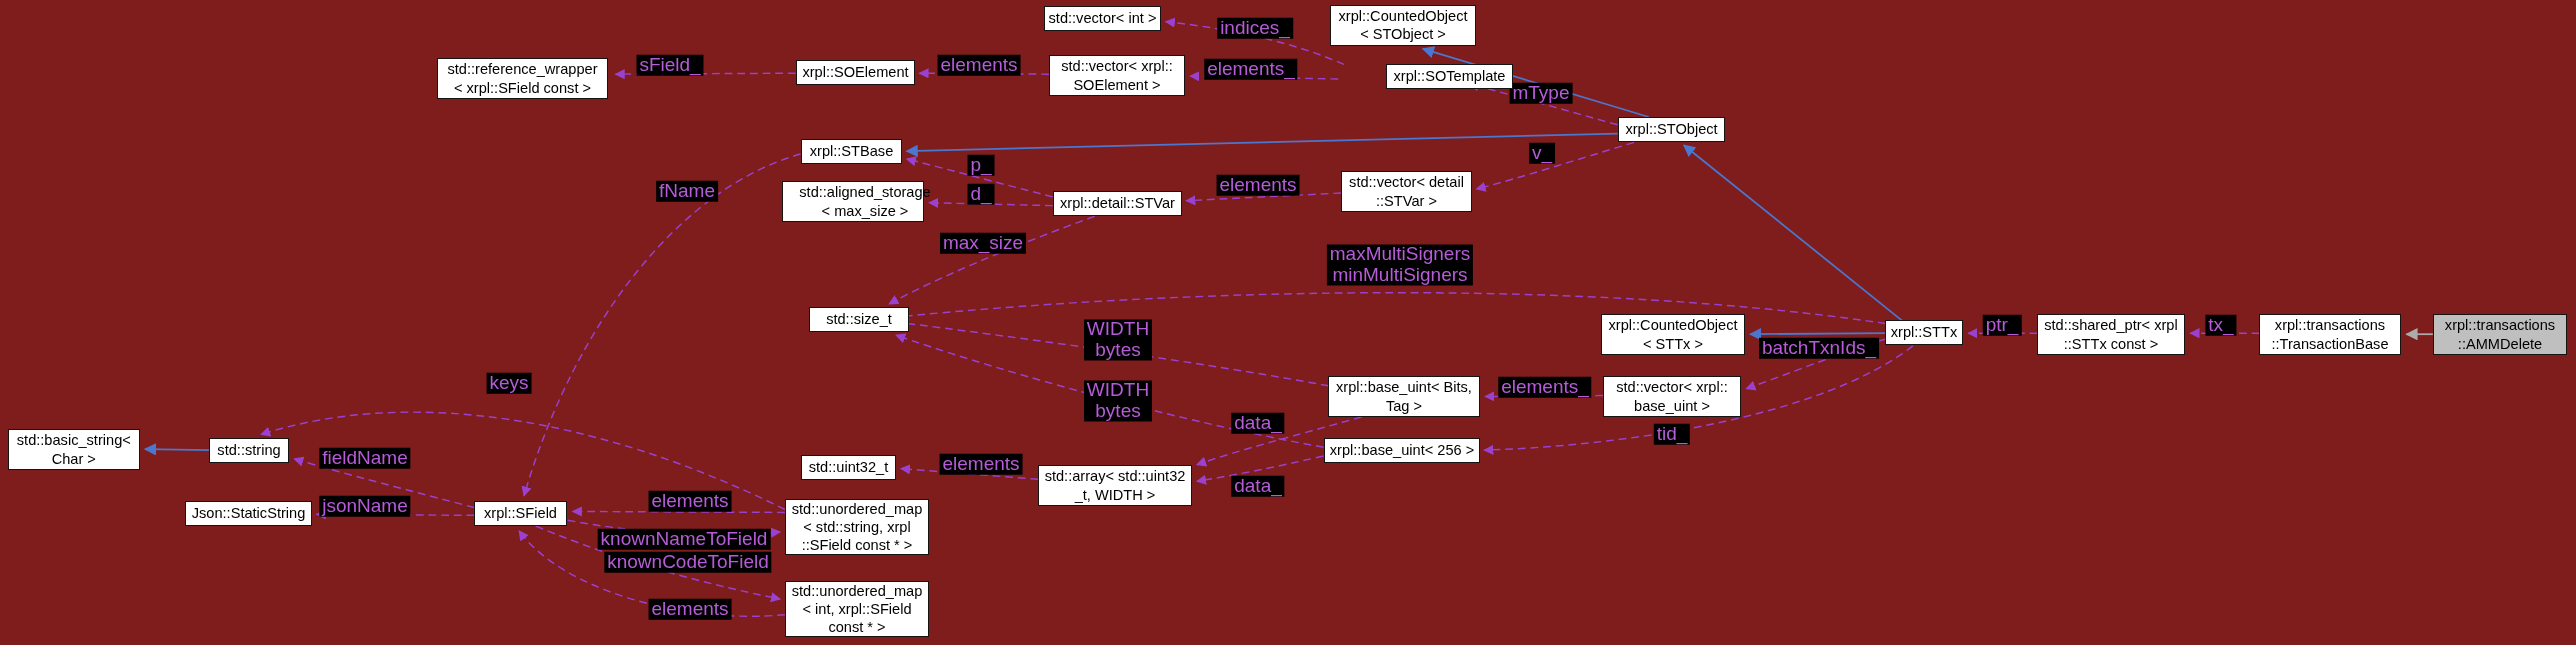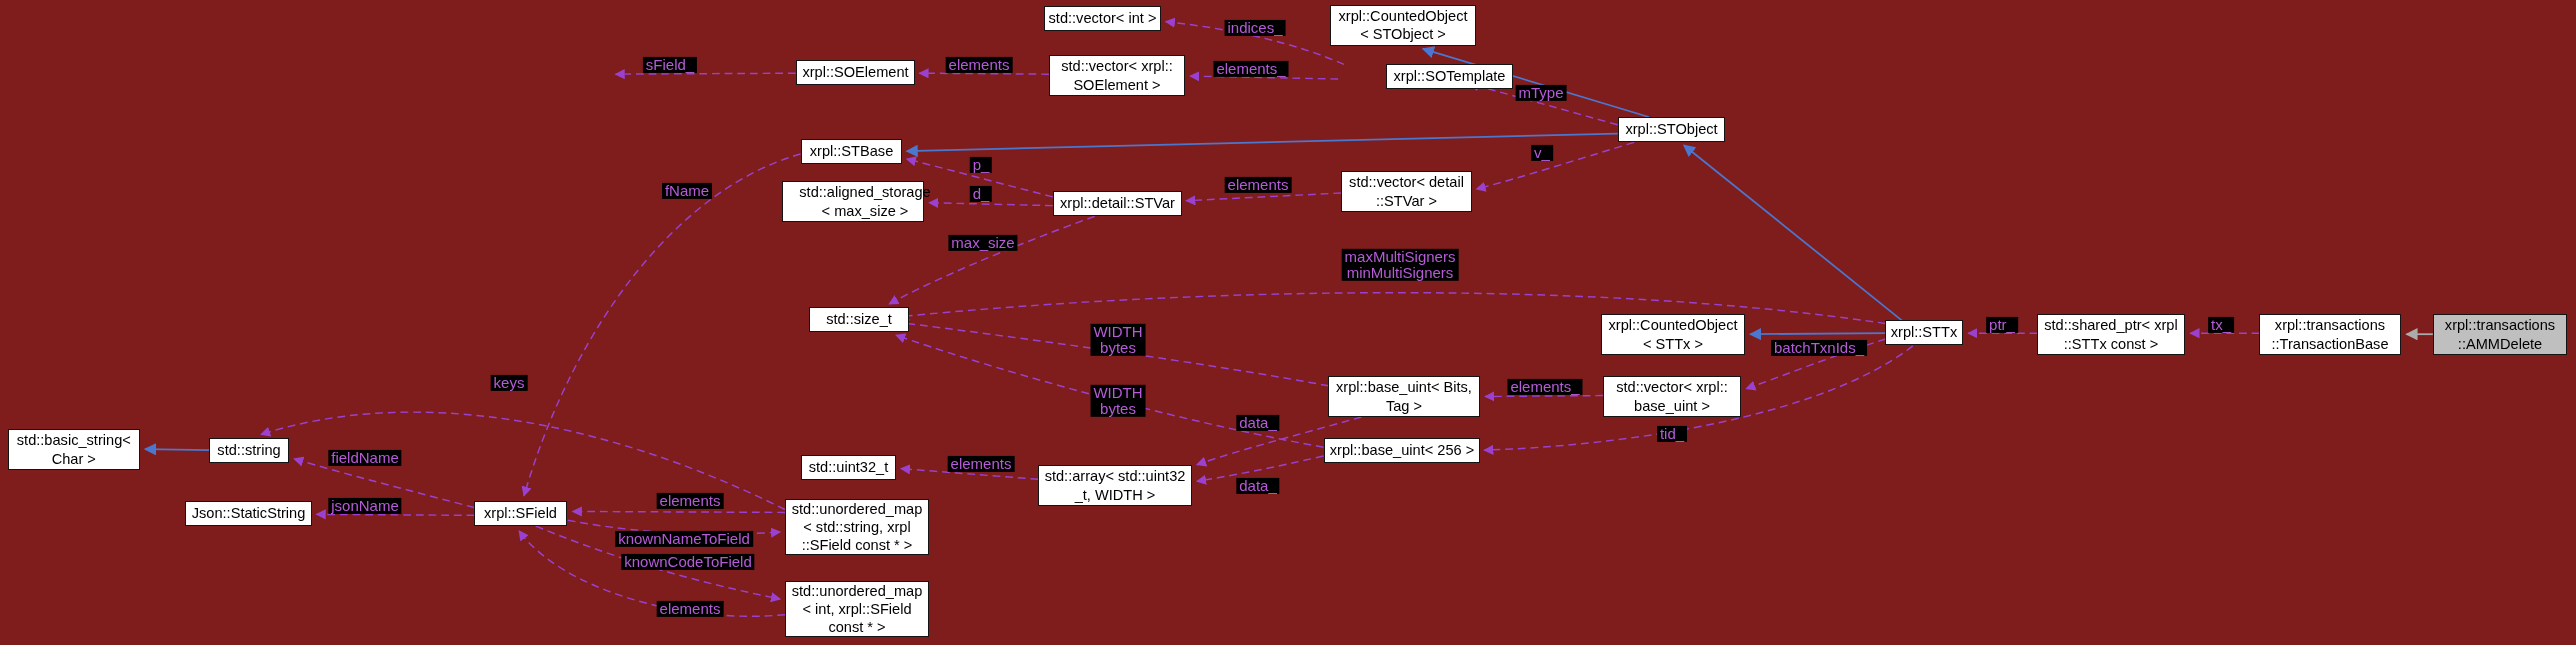--- a/index.html
+++ b/index.html
@@ -6,21 +6,21 @@
   .diagram{position:relative;width:2576px;height:646px;background:#7f1d1d;
            font-family:"Liberation Sans",sans-serif;overflow:hidden;}
   svg.edges{position:absolute;left:0;top:0;width:2576px;height:646px;}
   .edge-use{stroke:#9a41cf;fill:none;stroke-width:1.5;stroke-dasharray:8 5;marker-end:url(#ap);}
   .edge-inh{stroke:#4b77cf;fill:none;stroke-width:1.8;marker-end:url(#ab);}
   .edge-inh-gray{stroke:#ababab;fill:none;stroke-width:1.8;marker-end:url(#ag);}
   .node{position:absolute;box-sizing:border-box;background:#fff;border:1px solid #141414;
         color:#000;font-size:14.6px;line-height:1.25;display:flex;align-items:center;
         justify-content:center;text-align:center;white-space:pre-line;z-index:2;}
   .node.main{background:#bfbfbf;}
-  .elabel{position:absolute;transform:translate(-50%,-50%);color:#b55cd6;font-size:15px;
+  .elabel{position:absolute;transform:translate(-50%,-50%);color:#b55cd6;font-size:19px;
           line-height:1.08;text-align:center;white-space:pre-line;background:#000;
           padding:0 2.9px;z-index:1;}
 </style>
 </head>
 <body>
 
 <div class="diagram">
 
   <svg class="edges" viewBox="0 0 2645 663" width="2576" height="646">
     <defs>
@@ -69,20 +69,22 @@
     <path class="edge-inh" d="M1693,120 L1461,50"></path>
     <path class="edge-inh" d="M1953,329 L1729,149"></path>
     <path class="edge-inh" d="M1936,342 L1797,343"></path>
     <path class="edge-inh" d="M215,462 L149,461"></path>
     <path class="edge-inh-gray" d="M2498,343 L2471,343"></path>
   </svg>
 
   <div class="node" style="left:1044px;top:5.8px;width:117px;height:25px;">std::vector&lt; int &gt;</div>
   <div class="node" style="left:1330px;top:4.9px;width:146px;height:41px;">xrpl::CountedObject
 &lt; STObject &gt;</div>
+  <div class="node" style="left:437px;top:58px;width:171px;height:41px;">std::reference_wrapper
+&lt; xrpl::SField const &gt;</div>
   <div class="node" style="left:796px;top:60px;width:119px;height:25px;">xrpl::SOElement</div>
   <div class="node" style="left:1049px;top:55px;width:136px;height:41px;">std::vector&lt; xrpl::
 SOElement &gt;</div>
   <div class="node" style="left:1338px;top:64px;width:127px;height:25px;margin-left:48px;">xrpl::SOTemplate</div>
   <div class="node" style="left:1618px;top:117px;width:107px;height:25px;">xrpl::STObject</div>
   <div class="node" style="left:801px;top:139px;width:101px;height:25px;">xrpl::STBase</div>
   <div class="node" style="left:782px;top:181px;width:142px;height:41px;padding-left:24px;">std::aligned_storage
 &lt; max_size &gt;</div>
   <div class="node" style="left:1053px;top:191px;width:129px;height:25px;">xrpl::detail::STVar</div>
   <div class="node" style="left:1341px;top:171px;width:131px;height:41px;">std::vector&lt; detail

